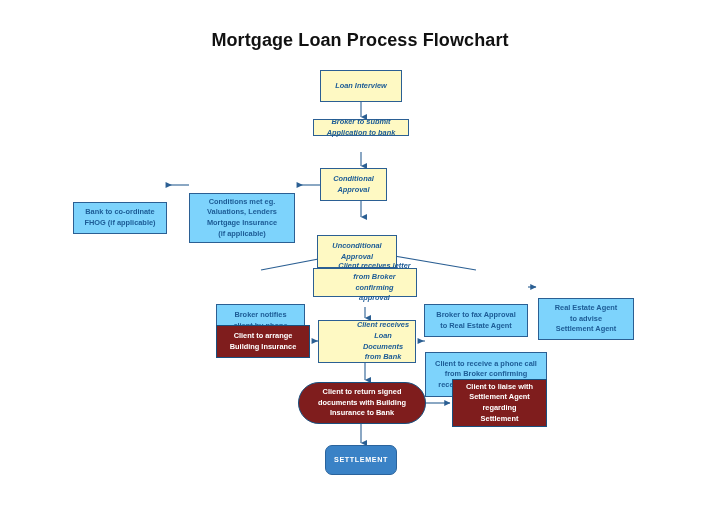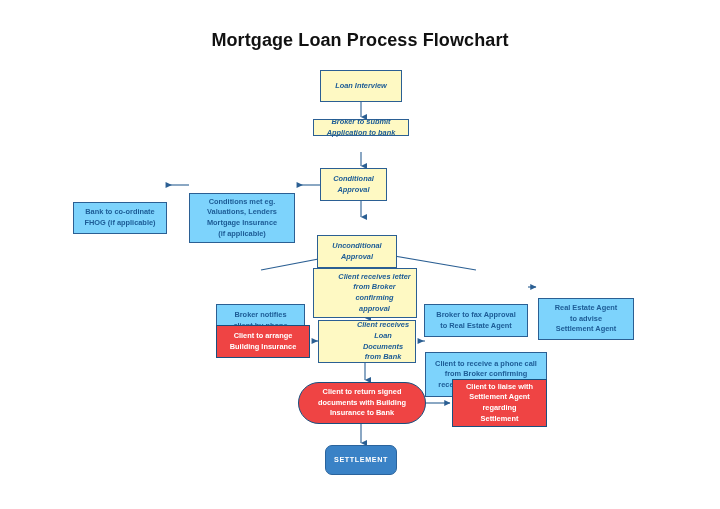--- a/index.html
+++ b/index.html
@@ -47,21 +47,21 @@
     background: #fef9c3;
     color: #1d5c96;
     font-style: italic;
   }
   .fill-white {
     background: #7dd3fc;
     color: #1d5c96;
     margin-top: 33px;
   }
   .fill-dark {
-    background: #ef4444;
+    background: #7f1d1d;
     color: #ffffff;
     border-color: #18507f;
   }
   .fill-mid {
     background: #3a82c6;
     color: #ffffff;
     border-color: #2a639c;
   }
   .rounded-pill {
     border-radius: 22px;
@@ -129,21 +129,21 @@
       <div class="node fill-white " style="left: 189px; top: 160px; width: 106px; height: 50px;">Conditions met eg.
 Valuations, Lenders
 Mortgage Insurance
 (if applicable)</div>
       <div class="node fill-white " style="left: 73px; top: 169px; width: 94px; height: 32px;">Bank to co-ordinate
 FHOG (if applicable)</div>
       <div class="node fill-light " style="left: 317px; top: 219px; width: 80px; height: 33px; margin-top: 16px;">Unconditional
 Approval</div>
       <div class="node fill-white " style="left: 216px; top: 271px; width: 89px; height: 33px;">Broker notifies
 client by phone</div>
-      <div class="node fill-light " style="left: 313px; top: 268px; width: 104px; height: 50px; padding-left: 22px;">Client receives letter
+      <div class="node fill-light " style="left: 313px; top: 268px; width: 104px; height: 29px; padding-left: 22px;">Client receives letter
 from Broker confirming
 approval</div>
       <div class="node fill-white " style="left: 424px; top: 271px; width: 104px; height: 33px;">Broker to fax Approval
 to Real Estate Agent</div>
       <div class="node fill-white " style="left: 538px; top: 265px; width: 96px; height: 42px; text-align: center;">Real Estate Agent
 to advise
 Settlement Agent</div>
       <div class="node fill-dark " style="left: 216px; top: 325px; width: 94px; height: 33px;">Client to arrange
 Building Insurance</div>
       <div class="node fill-light " style="left: 318px; top: 320px; width: 98px; height: 43px; padding-left: 35px;">Client receives

